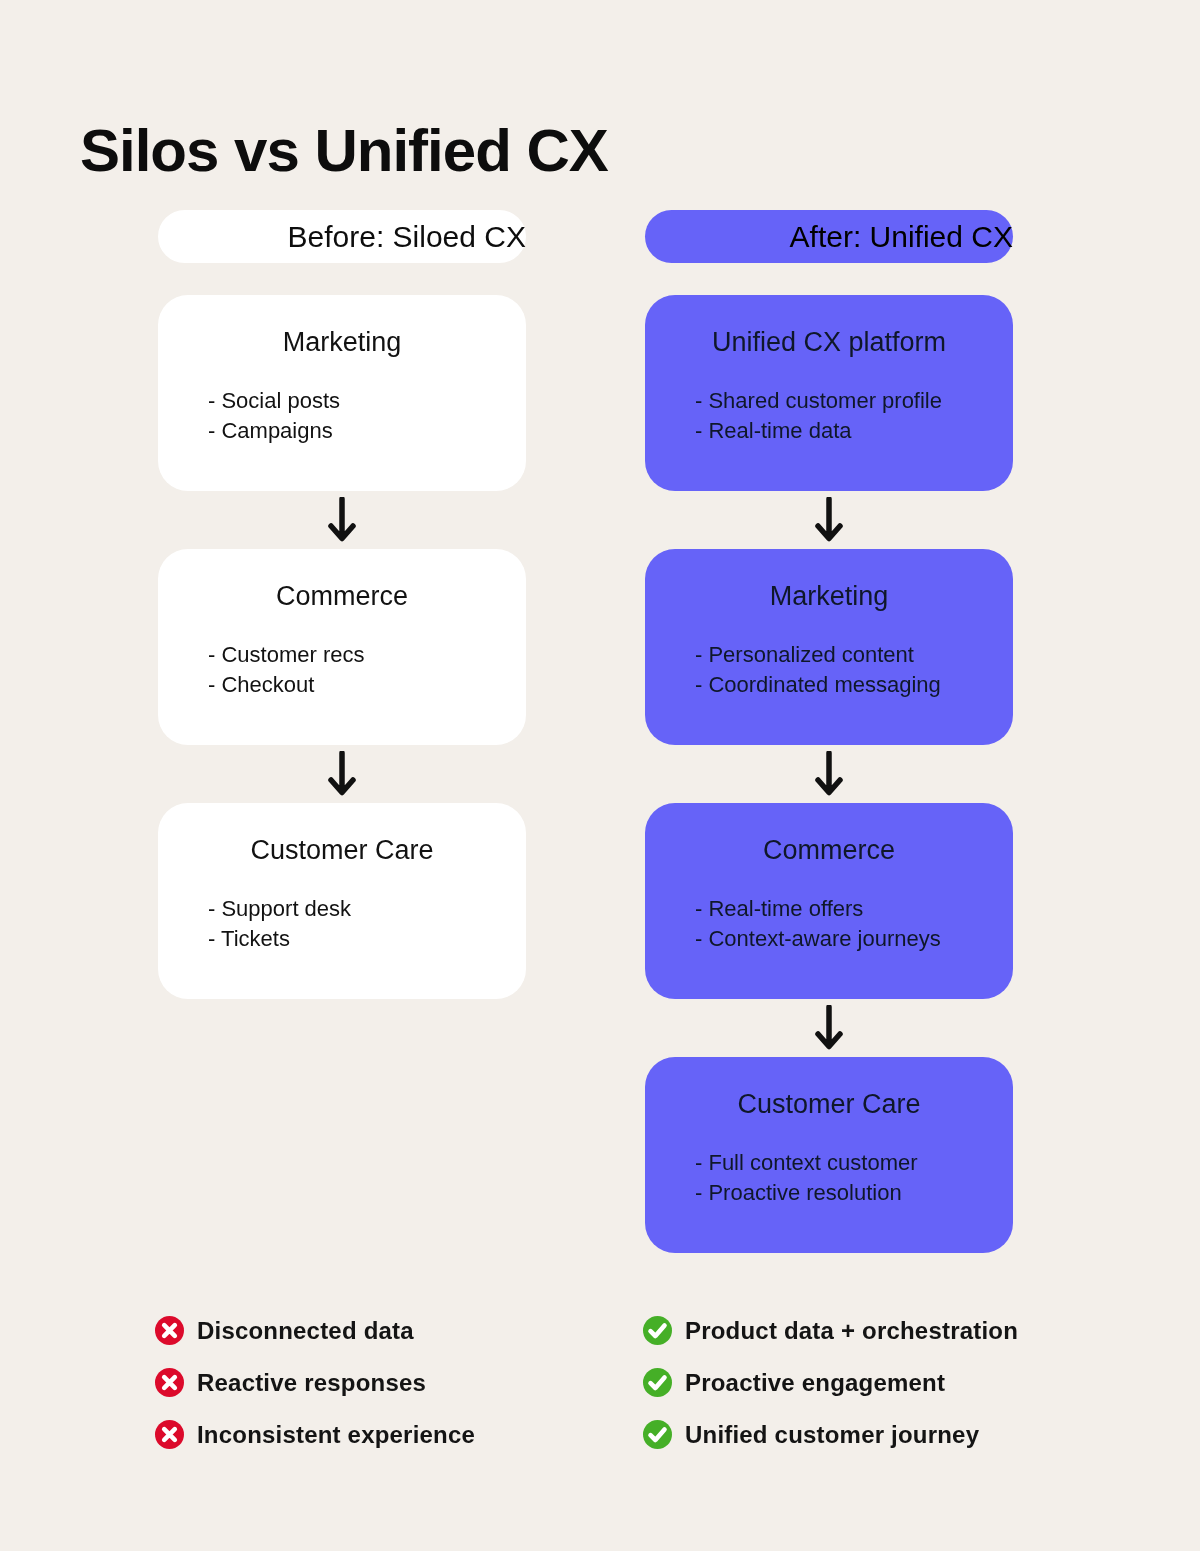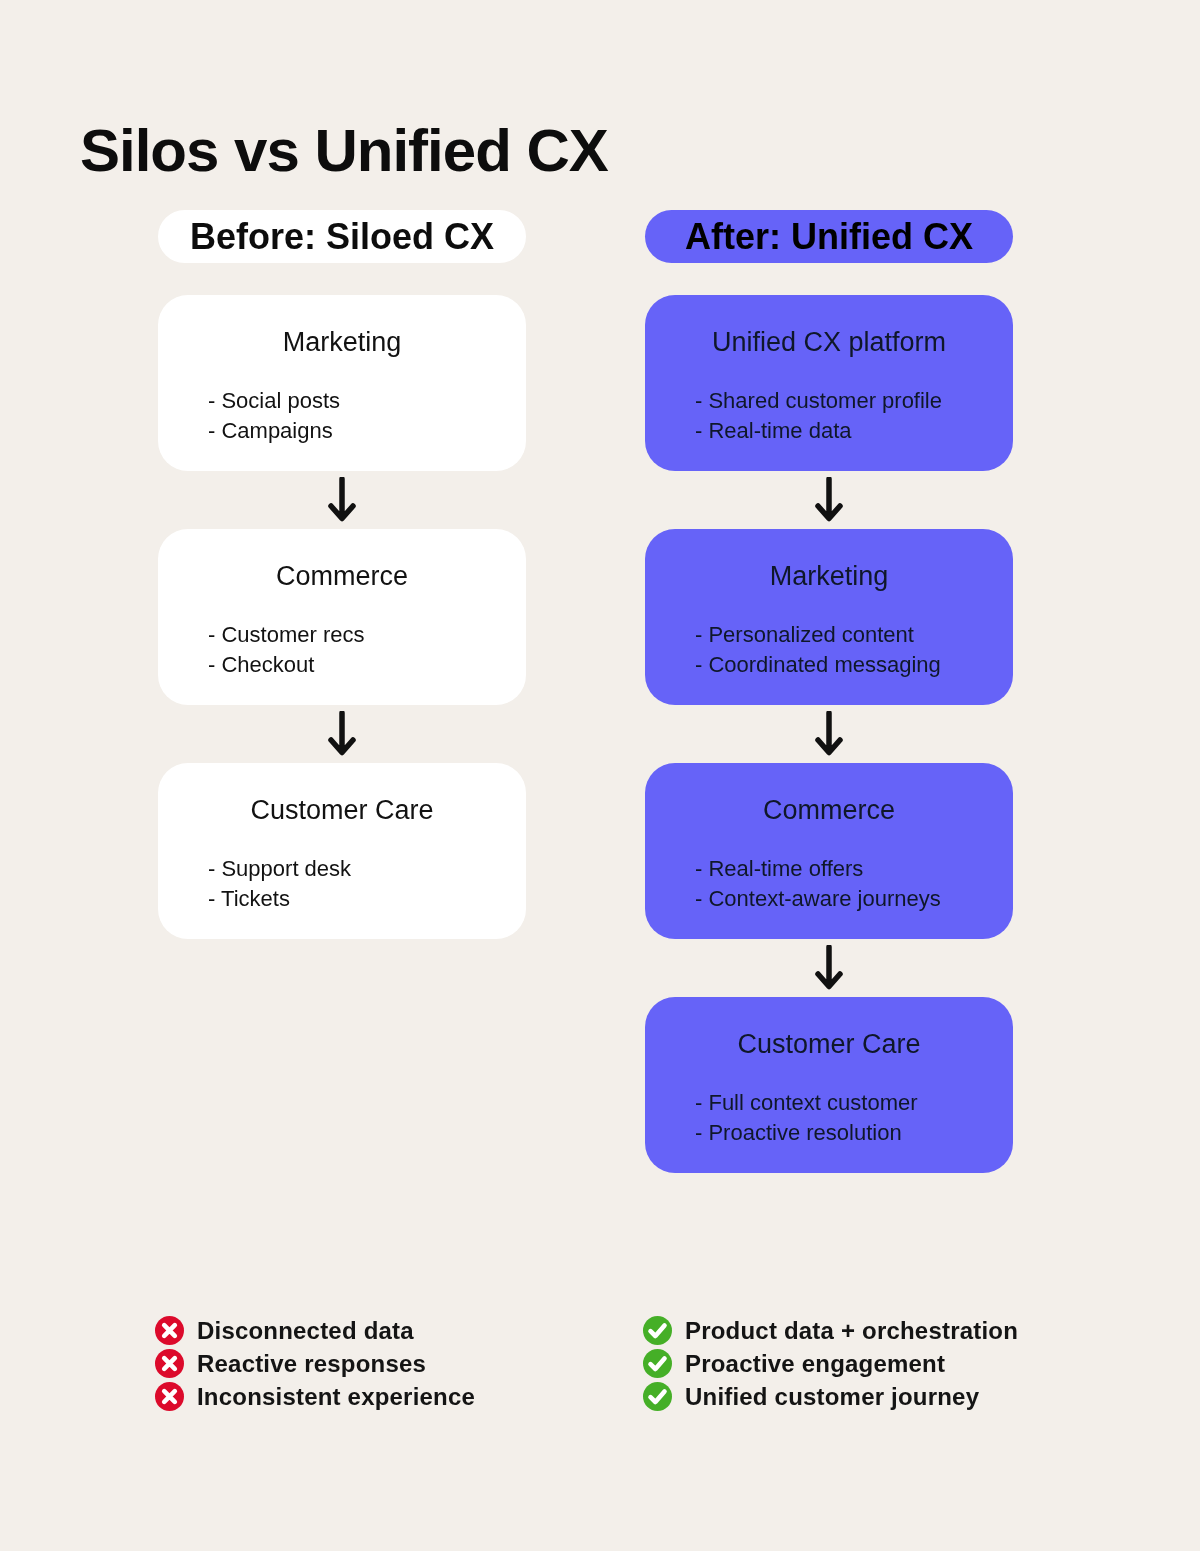--- a/index.html
+++ b/index.html
@@ -33,29 +33,29 @@
     top:210px;
     width:368px;
   }
   .col-before{left:158px;}
   .col-after{left:645px;}
   .pill{
     height:53px;
     border-radius:27px;
     display:flex;
     align-items:center;
-    justify-content:center;
-    font-size:36px;
-    font-weight:700;
+    justify-content:flex-end;
+    font-size:30px;
+    font-weight:400;
     margin-bottom:32px;
   }
   .pill.white{background:var(--card);color:#0D0D0D;}
   .pill.purple{background:var(--accent);color:#000000;}
   .box{
-    height:176px;
+    height:196px;
     border-radius:30px;
     padding-top:32px;
   }
   .box.white{background:var(--card);color:#121212;}
   .box.purple{background:var(--accent);color:#0f172a;}
   .box-title{
     text-align:center;
     font-size:27px;
     font-weight:500;
     margin-bottom:28px;
@@ -71,21 +71,21 @@
     display:flex;
     align-items:center;
     justify-content:center;
   }
   .arrow-wrap svg{display:block;}
   .footer-list{
     position:absolute;
     top:1316px;
     display:flex;
     flex-direction:column;
-    gap:4px;
+    gap:23px;
   }
   .footer-list.before{left:155px;}
   .footer-list.after{left:643px;}
   .footer-row{
     display:flex;
     align-items:center;
     gap:13px;
     height:29px;
   }
   .footer-row .label{

